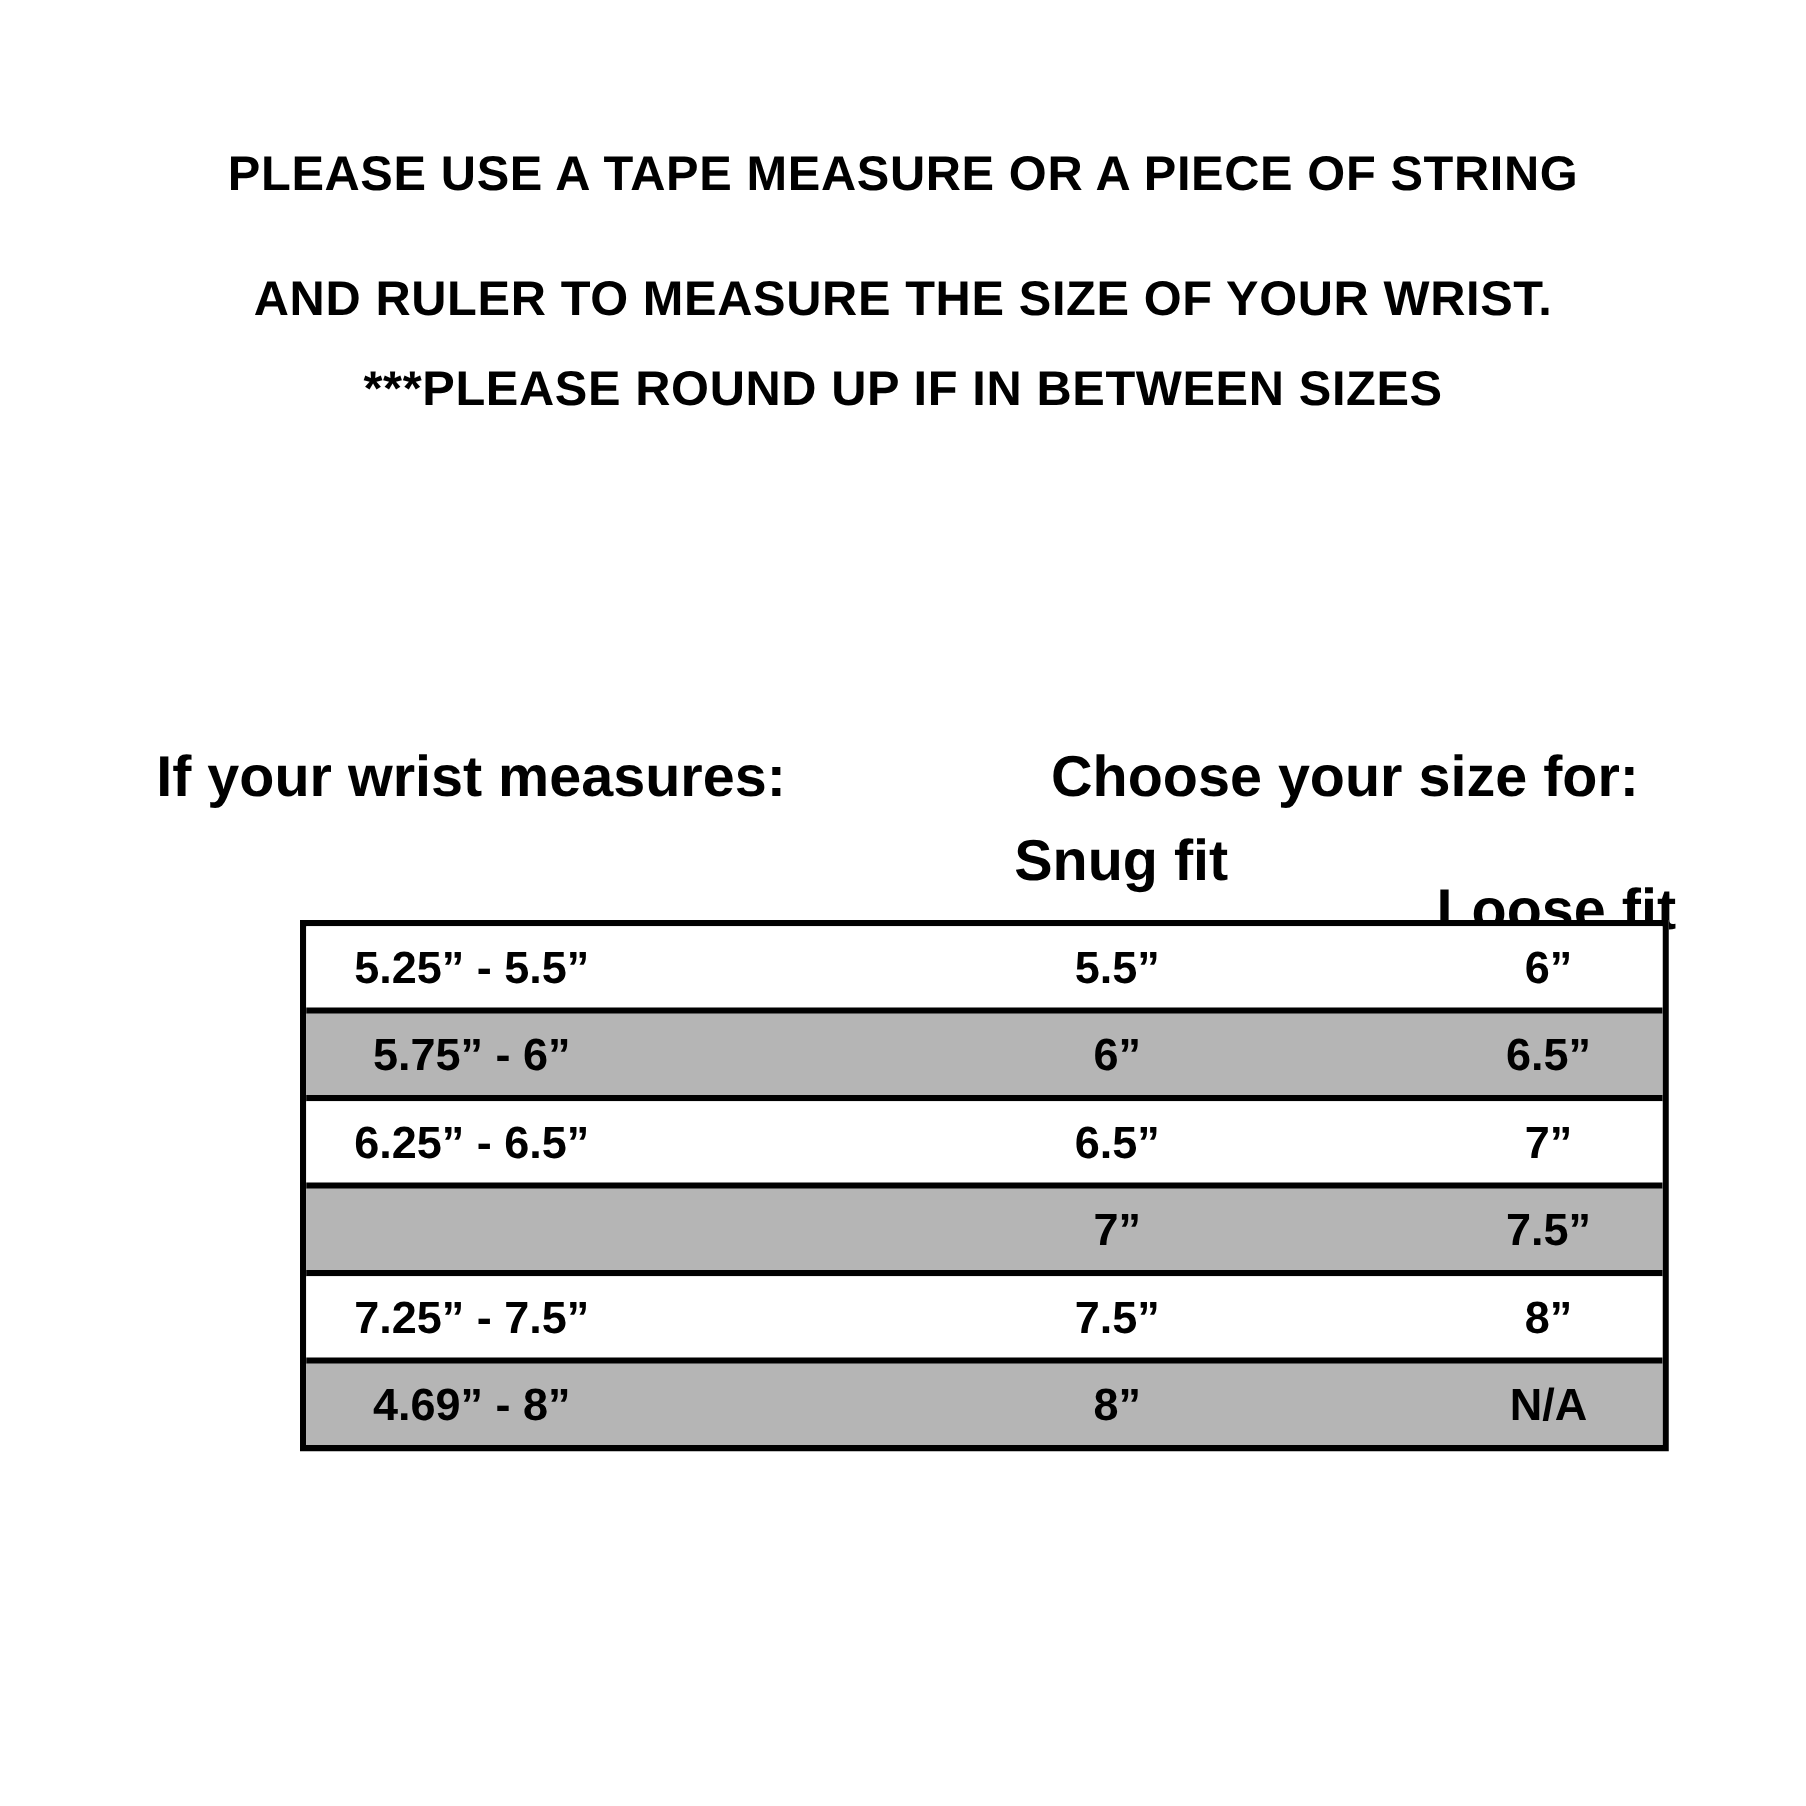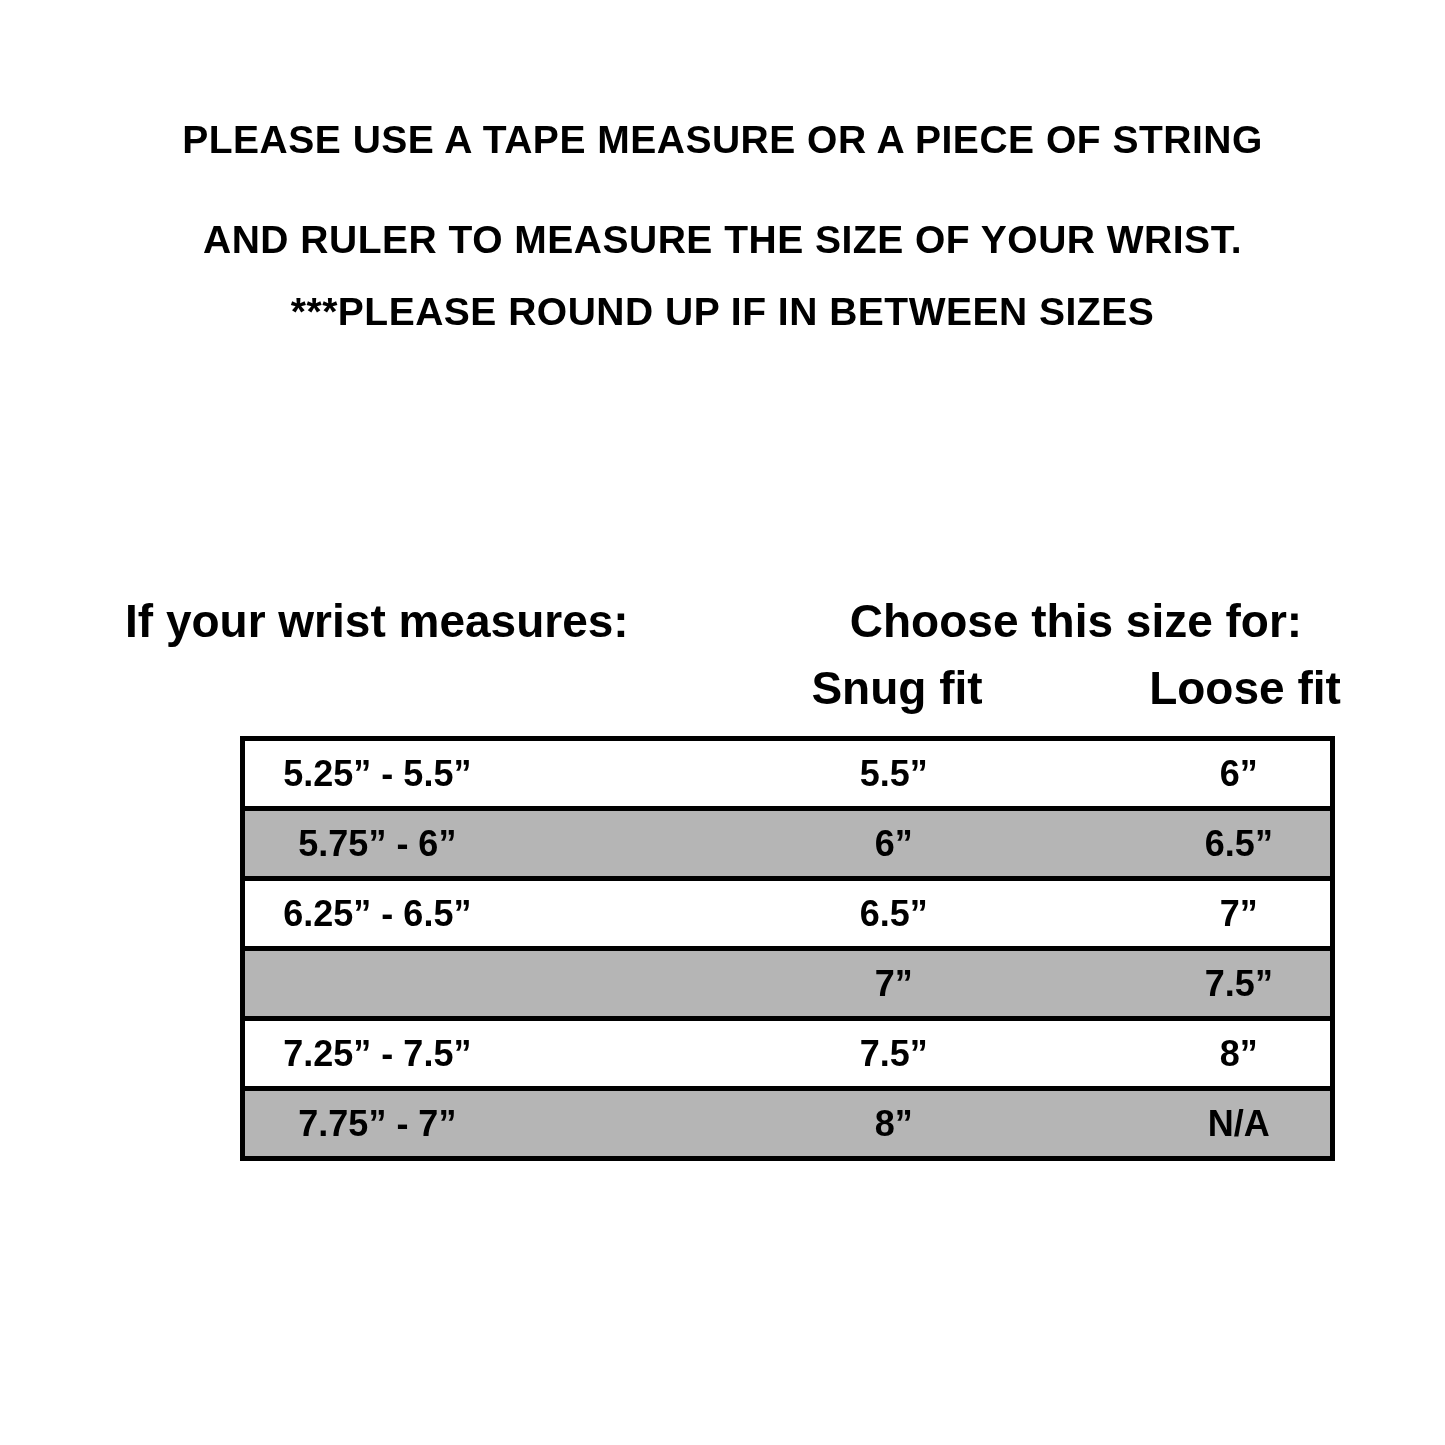--- a/index.html
+++ b/index.html
@@ -34,21 +34,21 @@
 
   
   .hdr {
     position: absolute;
     font-size: 46px;
     white-space: nowrap;
   }
   .hdr-wrist  { left: 85px;  top: 594px; margin-left: 40px; }
   .hdr-choose { left: 1076px; top: 594px; transform: translateX(-50%); }
   .hdr-snug   { left: 897px;  top: 661px; transform: translateX(-50%); }
-  .hdr-loose  { left: 1245px; top: 661px; transform: translateX(-50%); }
+  .hdr-loose  { left: 1245px; top: 700px; transform: translateX(-50%); }
 
   
   .size-table {
     position: absolute;
     left: 240px;
     top: 736px;
     width: 1095px;
     box-sizing: border-box;
     border: 5px solid var(--border-color, #000000);
     background: #ffffff;
@@ -79,21 +79,21 @@
 </head>
 <body>
 
 <div class="page">
 
   <div class="instr-line instr-1">PLEASE USE A TAPE MEASURE OR A PIECE OF STRING</div>
   <div class="instr-line instr-2">AND RULER TO MEASURE THE SIZE OF YOUR WRIST.</div>
   <div class="instr-line instr-3">***PLEASE ROUND UP IF IN BETWEEN SIZES</div>
 
   <div class="hdr hdr-wrist">If your wrist measures:</div>
-  <div class="hdr hdr-choose">Choose this size for:</div>
+  <div class="hdr hdr-choose">Choose your size for:</div>
   <div class="hdr hdr-snug">Snug fit</div>
   <div class="hdr hdr-loose">Loose fit</div>
 
   <div class="size-table">
     <div class="t-row">
       <span class="cell c1">5.25” - 5.5”</span>
       <span class="cell c2">5.5”</span>
       <span class="cell c3">6”</span>
     </div>
     <div class="t-row">
@@ -109,19 +109,19 @@
     <div class="t-row">
       <span class="cell c2">7”</span>
       <span class="cell c3">7.5”</span>
     </div>
     <div class="t-row">
       <span class="cell c1">7.25” - 7.5”</span>
       <span class="cell c2">7.5”</span>
       <span class="cell c3">8”</span>
     </div>
     <div class="t-row">
-      <span class="cell c1">7.75” - 7”</span>
+      <span class="cell c1">4.69” - 8”</span>
       <span class="cell c2">8”</span>
       <span class="cell c3">N/A</span>
     </div>
   </div>
 
 </div>
 
 </body></html>

